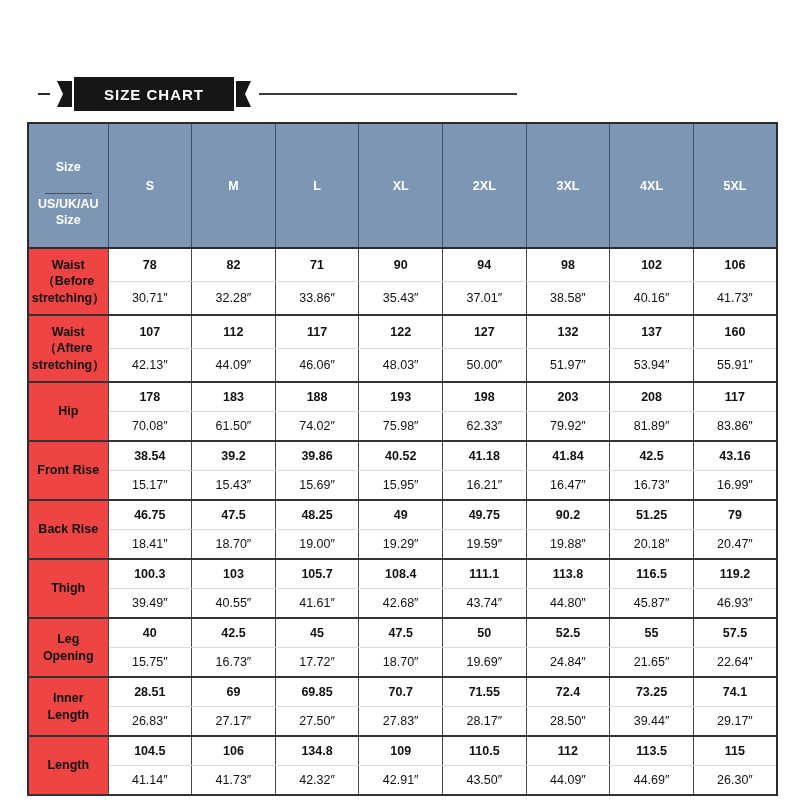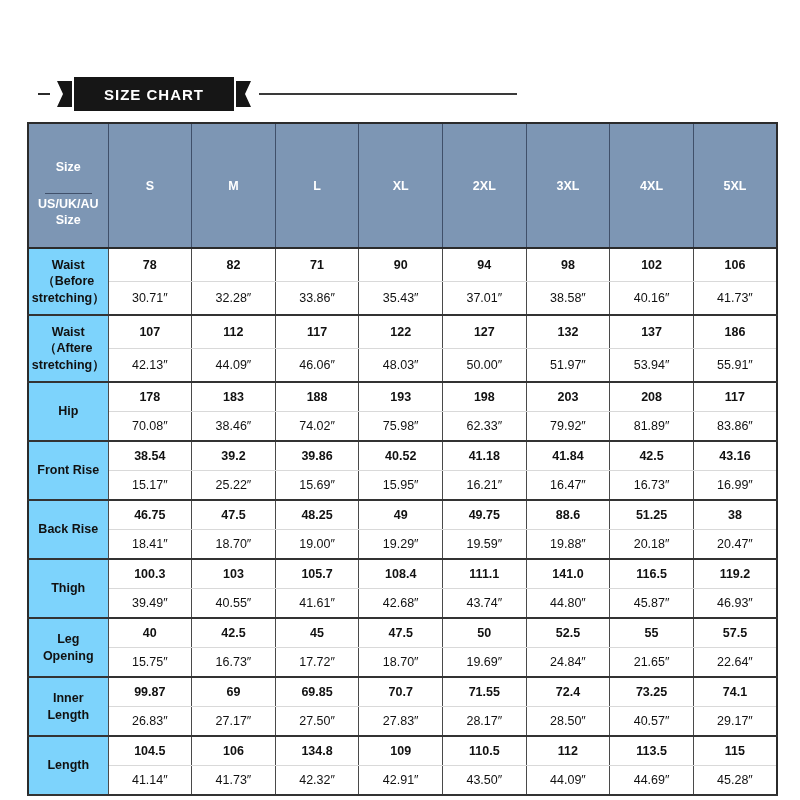--- a/index.html
+++ b/index.html
@@ -101,21 +101,21 @@
   .corner-bottom {
     height: 37px;
     display: flex;
     align-items: center;
     justify-content: center;
     line-height: 1.25;
     padding: 0 6px;
   }
 
   tbody th.row-label {
-    background: #7dd3fc;
+    background: #ef4444;
     color: #111111;
     font-size: 12.5px;
     font-weight: 700;
     text-align: center;
     vertical-align: middle;
     border: 1px solid #4a4a4a;
     border-bottom: 2px solid #333333;
     white-space: pre-line;
     line-height: 1.3;
     padding: 2px 1px;
@@ -202,21 +202,21 @@
           <th class="row-label" rowspan="2">Waist
 （Aftere
 stretching）</th>
           <td>107</td>
           <td>112</td>
           <td>117</td>
           <td>122</td>
           <td>127</td>
           <td>132</td>
           <td>137</td>
-          <td>186</td>
+          <td>160</td>
         </tr>
         <tr class="inch-row">
           <td>42.13″</td>
           <td>44.09″</td>
           <td>46.06″</td>
           <td>48.03″</td>
           <td>50.00″</td>
           <td>51.97″</td>
           <td>53.94″</td>
           <td>55.91″</td>
@@ -227,78 +227,78 @@
           <td>183</td>
           <td>188</td>
           <td>193</td>
           <td>198</td>
           <td>203</td>
           <td>208</td>
           <td>117</td>
         </tr>
         <tr class="inch-row">
           <td>70.08″</td>
-          <td>38.46″</td>
+          <td>61.50″</td>
           <td>74.02″</td>
           <td>75.98″</td>
           <td>62.33″</td>
           <td>79.92″</td>
           <td>81.89″</td>
           <td>83.86″</td>
         </tr>
         <tr class="cm-row">
           <th class="row-label" rowspan="2">Front Rise</th>
           <td>38.54</td>
           <td>39.2</td>
           <td>39.86</td>
           <td>40.52</td>
           <td>41.18</td>
           <td>41.84</td>
           <td>42.5</td>
           <td>43.16</td>
         </tr>
         <tr class="inch-row">
           <td>15.17″</td>
-          <td>25.22″</td>
+          <td>15.43″</td>
           <td>15.69″</td>
           <td>15.95″</td>
           <td>16.21″</td>
           <td>16.47″</td>
           <td>16.73″</td>
           <td>16.99″</td>
         </tr>
         <tr class="cm-row">
           <th class="row-label" rowspan="2">Back Rise</th>
           <td>46.75</td>
           <td>47.5</td>
           <td>48.25</td>
           <td>49</td>
           <td>49.75</td>
-          <td>88.6</td>
+          <td>90.2</td>
           <td>51.25</td>
-          <td>38</td>
+          <td>79</td>
         </tr>
         <tr class="inch-row">
           <td>18.41″</td>
           <td>18.70″</td>
           <td>19.00″</td>
           <td>19.29″</td>
           <td>19.59″</td>
           <td>19.88″</td>
           <td>20.18″</td>
           <td>20.47″</td>
         </tr>
         <tr class="cm-row">
           <th class="row-label" rowspan="2">Thigh</th>
           <td>100.3</td>
           <td>103</td>
           <td>105.7</td>
           <td>108.4</td>
           <td>111.1</td>
-          <td>141.0</td>
+          <td>113.8</td>
           <td>116.5</td>
           <td>119.2</td>
         </tr>
         <tr class="inch-row">
           <td>39.49″</td>
           <td>40.55″</td>
           <td>41.61″</td>
           <td>42.68″</td>
           <td>43.74″</td>
           <td>44.80″</td>
@@ -323,37 +323,37 @@
           <td>17.72″</td>
           <td>18.70″</td>
           <td>19.69″</td>
           <td>24.84″</td>
           <td>21.65″</td>
           <td>22.64″</td>
         </tr>
         <tr class="cm-row">
           <th class="row-label" rowspan="2">Inner
 Length</th>
-          <td>99.87</td>
+          <td>28.51</td>
           <td>69</td>
           <td>69.85</td>
           <td>70.7</td>
           <td>71.55</td>
           <td>72.4</td>
           <td>73.25</td>
           <td>74.1</td>
         </tr>
         <tr class="inch-row">
           <td>26.83″</td>
           <td>27.17″</td>
           <td>27.50″</td>
           <td>27.83″</td>
           <td>28.17″</td>
           <td>28.50″</td>
-          <td>40.57″</td>
+          <td>39.44″</td>
           <td>29.17″</td>
         </tr>
         <tr class="cm-row">
           <th class="row-label" rowspan="2">Length</th>
           <td>104.5</td>
           <td>106</td>
           <td>134.8</td>
           <td>109</td>
           <td>110.5</td>
           <td>112</td>
@@ -361,18 +361,18 @@
           <td>115</td>
         </tr>
         <tr class="inch-row">
           <td>41.14″</td>
           <td>41.73″</td>
           <td>42.32″</td>
           <td>42.91″</td>
           <td>43.50″</td>
           <td>44.09″</td>
           <td>44.69″</td>
-          <td>45.28″</td>
+          <td>26.30″</td>
         </tr>
       </tbody>
   </table>
 
 </div>
 
 </body></html>

